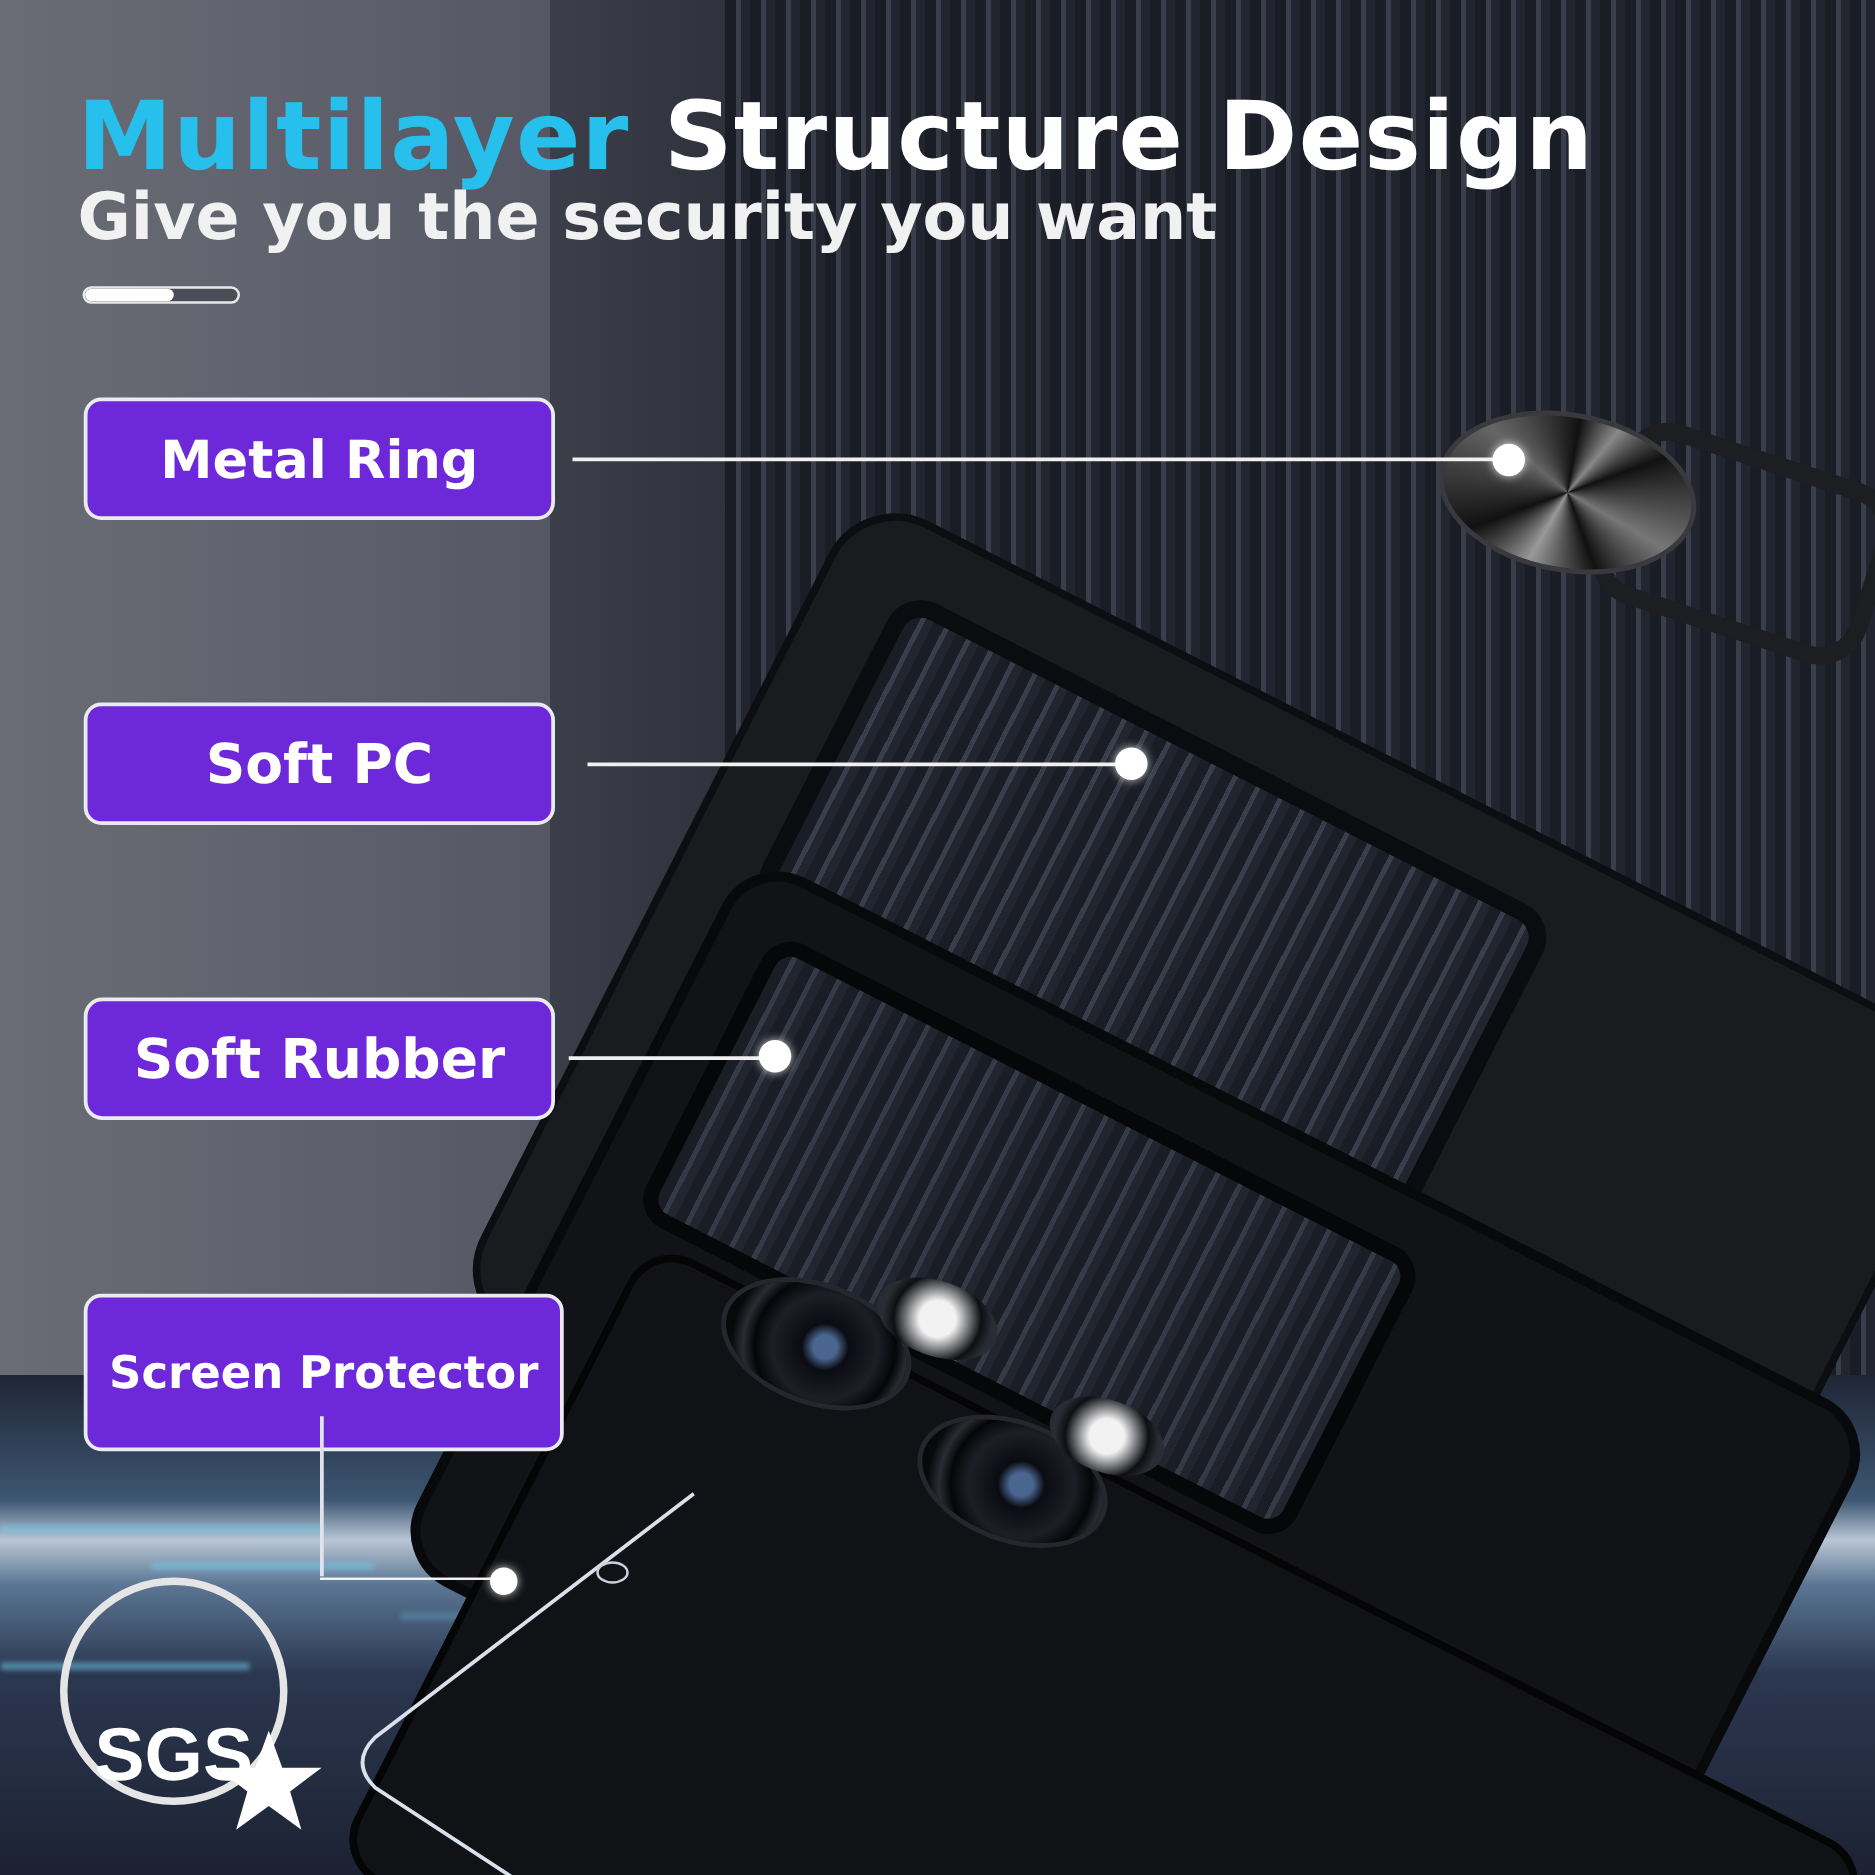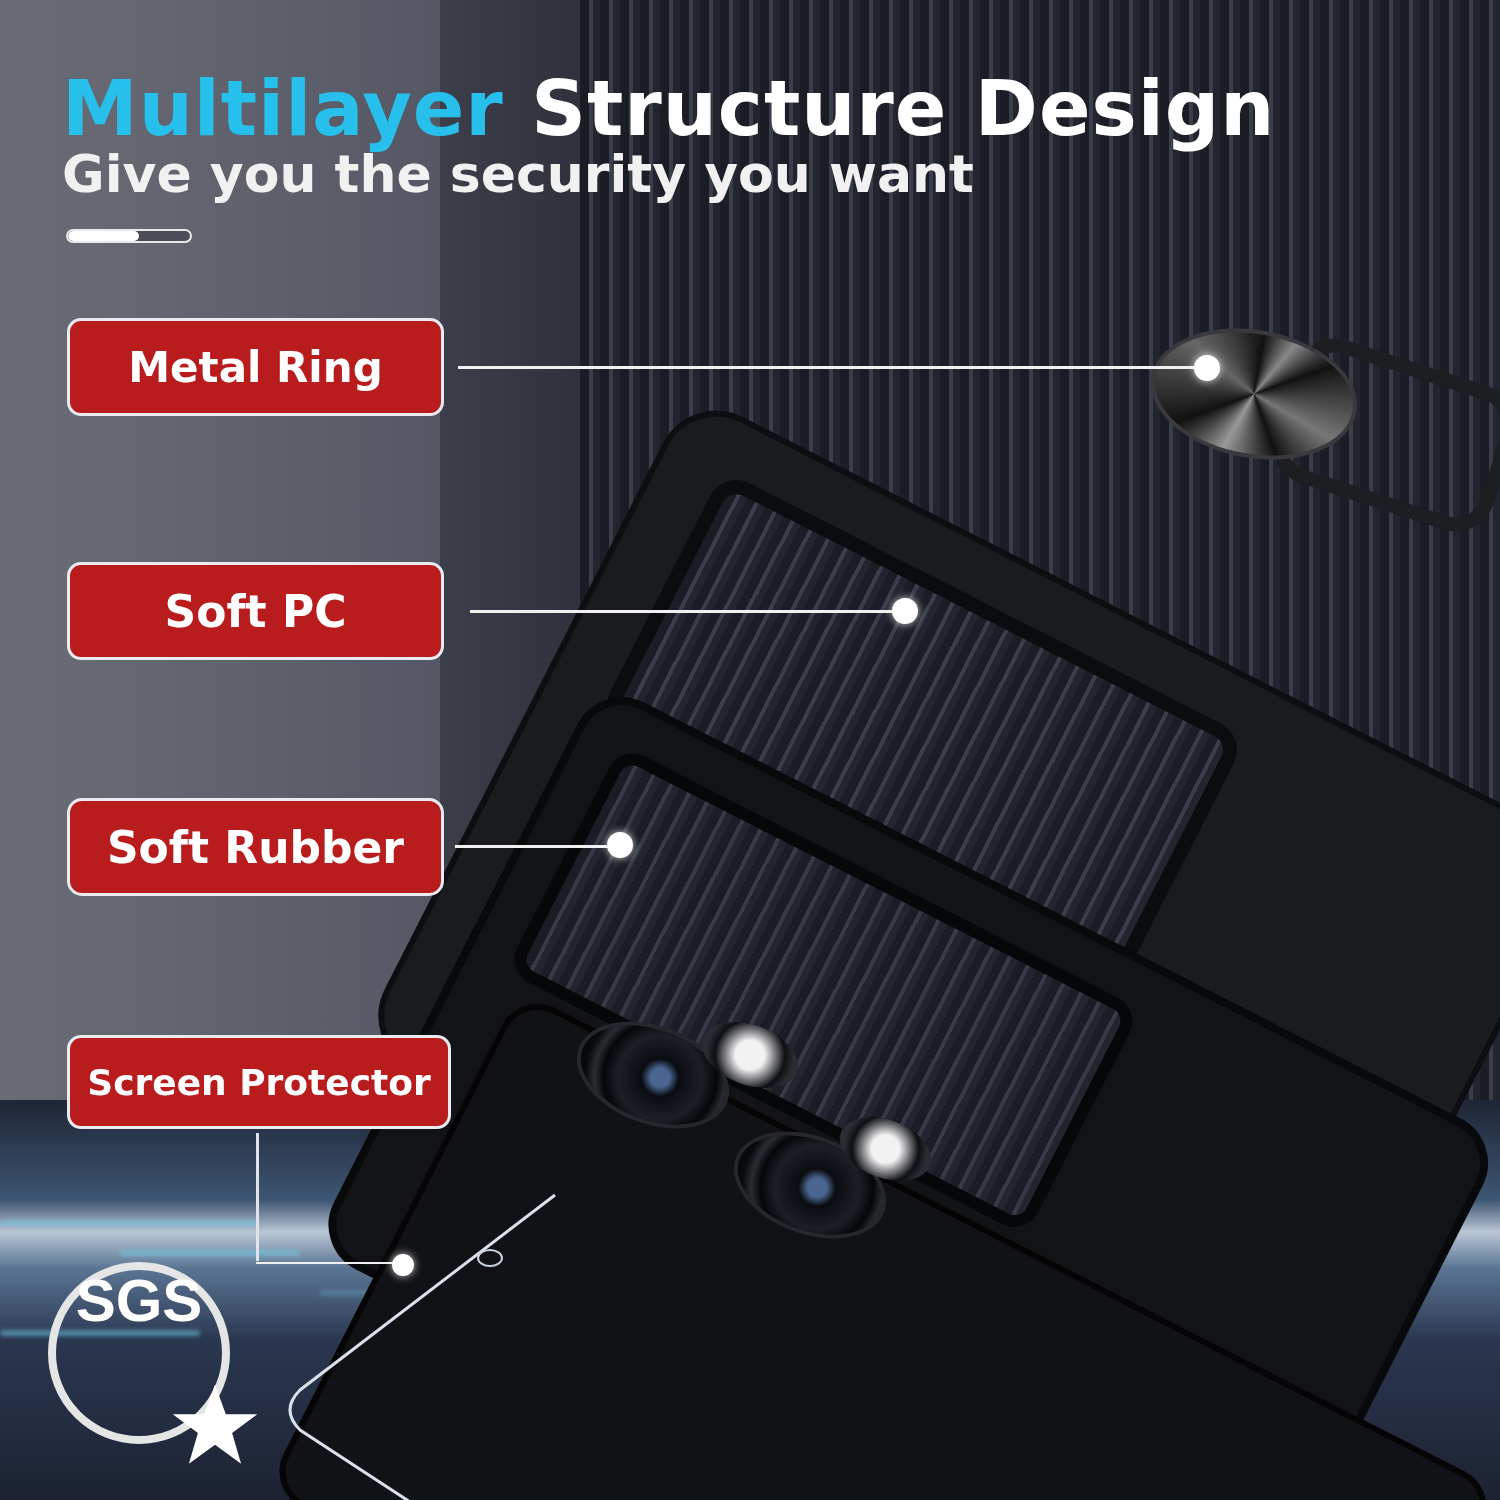--- a/index.html
+++ b/index.html
@@ -10,35 +10,35 @@
     background:repeating-linear-gradient(90deg,#1a1d26 0px,#1a1d26 9px,#3a3e4b 9px,#3a3e4b 13px,#22252f 13px,#22252f 20px);}
   .bg-floor{position:absolute;left:0;top:1100px;width:1500px;height:400px;
     background:linear-gradient(180deg,#1f2636 0%,#3d5672 25%,#b9c6d5 33%,#5a7593 42%,#2b3750 60%,#1c2232 100%);}
   .floor-streak{position:absolute;height:6px;border-radius:3px;background:rgba(110,200,230,.55);filter:blur(2px);}
   .title{position:absolute;left:62px;top:52px;font-size:76px;font-weight:bold;letter-spacing:1px;white-space:nowrap;line-height:1;margin-top:19px;}
   .title .accent{color:#27c0ec;}
   .title .rest{color:#ffffff;}
   .subtitle{position:absolute;left:62px;top:148px;font-size:52px;font-weight:bold;color:#f1f1f1;white-space:nowrap;line-height:1;}
   .progress{position:absolute;left:66px;top:229px;width:126px;height:14px;border:2px solid #e8e8e8;border-radius:8px;box-sizing:border-box;overflow:hidden;background:#4b4e58;}
   .progress .fill{width:58%;height:100%;background:#ffffff;border-radius:6px;}
-  .label{position:absolute;box-sizing:border-box;border:3px solid #e9ebf0;border-radius:14px;background:#b91c1c;color:#ffffff;font-weight:bold;display:flex;align-items:center;justify-content:center;white-space:nowrap;}
+  .label{position:absolute;box-sizing:border-box;border:3px solid #e9ebf0;border-radius:14px;background:#6d28d9;color:#ffffff;font-weight:bold;display:flex;align-items:center;justify-content:center;white-space:nowrap;}
   .line{position:absolute;height:3px;background:#f0f0f0;}
   .vline{position:absolute;width:3px;background:#e0e4ea;}
   .dot{position:absolute;width:26px;height:26px;border-radius:50%;background:#ffffff;box-shadow:0 0 8px rgba(255,255,255,.8);}
   .case-hardpc{position:absolute;left:690px;top:390px;width:1000px;height:720px;background:#1a1b1f;border-radius:60px;transform:rotate(27deg);transform-origin:0 0;border:6px solid #0d0e11;}
   .case-hardpc .win{position:absolute;left:60px;top:50px;width:560px;height:250px;border:14px solid #0b0c0f;border-radius:30px;background:repeating-linear-gradient(90deg,#1a1d26 0 9px,#3a3e4b 9px 13px,#22252f 13px 20px);}
   .case-rubber{position:absolute;left:600px;top:680px;width:1000px;height:620px;background:#121316;border-radius:50px;transform:rotate(27deg);transform-origin:0 0;border:8px solid #08090b;}
   .case-rubber .win{position:absolute;left:40px;top:40px;width:560px;height:230px;border:12px solid #060708;border-radius:26px;background:repeating-linear-gradient(90deg,#1a1d26 0 9px,#363a47 9px 13px,#22252f 13px 20px);}
   .phone-body{position:absolute;left:520px;top:990px;width:1100px;height:560px;background:#111215;border-radius:40px;transform:rotate(27deg);transform-origin:0 0;box-shadow:inset 0 0 0 6px #050506;}
   .lens{position:absolute;border-radius:50%;background:radial-gradient(circle at 55% 50%,#4a6690 0 10%,#0a0c12 20%,#1d1f26 45%,#050608 60%,#2a2c33 70%,#08090b 80%);box-shadow:0 0 0 4px #25272d;}
   .flash{position:absolute;border-radius:50%;background:radial-gradient(circle,#f2f2f2 0 25%,#6d6e72 45%,#0e0f12 60%,#2a2c33 75%);}
   .ring{position:absolute;left:1150px;top:330px;width:200px;height:120px;border-radius:50%;background:conic-gradient(from 0deg,#111 0deg,#888 30deg,#111 60deg,#777 110deg,#111 150deg,#999 200deg,#111 240deg,#666 300deg,#111 360deg);transform:rotate(10deg);border:4px solid #3a3a3e;}
   .ring-loop{position:absolute;left:1280px;top:360px;width:230px;height:150px;border:14px solid #1d1e22;border-radius:40px;transform:rotate(18deg);box-sizing:border-box;}
   .protector{position:absolute;}
-  .sgs{position:absolute;left:48px;top:1262px;width:182px;height:182px;border:8px solid #e5e5e5;border-radius:50%;box-sizing:border-box;display:flex;align-items:flex-start;justify-content:center;}
+  .sgs{position:absolute;left:48px;top:1262px;width:182px;height:182px;border:6px solid #e5e5e5;border-radius:50%;box-sizing:border-box;display:flex;align-items:flex-end;justify-content:center;}
   .sgs span{color:#ffffff;font-weight:bold;font-size:60px;font-family:"Liberation Sans",sans-serif;margin-top:-4px;}
   .star{position:absolute;left:170px;top:1380px;width:90px;height:90px;}
 </style>
 </head>
 <body>
 
 <div class="bg-left"></div>
 <div class="bg-mid"></div>
 <div class="bg-stripes"></div>
 <div class="bg-floor">
@@ -91,21 +91,21 @@
 </div>
 <div class="line" style="left:470px;top:610px;width:425px;"></div>
 <div class="dot" style="left:892px;top:598px;"></div>
 
 <div class="label" style="left:67px;top:798px;width:377px;height:98px;font-size:44px;border-radius:15px;">
   <span>Soft Rubber</span>
 </div>
 <div class="line" style="left:455px;top:845px;width:160px;"></div>
 <div class="dot" style="left:607px;top:832px;"></div>
 
-<div class="label" style="left:67px;top:1035px;width:384px;height:94px;font-size:36px;">
+<div class="label" style="left:67px;top:1035px;width:384px;height:126px;font-size:36px;">
   <span>Screen Protector</span>
 </div>
 <div class="vline" style="left:256px;top:1133px;height:128px;"></div>
 <div class="line" style="left:256px;top:1262px;width:150px;height:2px;"></div>
 <div class="dot" style="left:392px;top:1254px;width:22px;height:22px;"></div>
 
 <div class="sgs">
   <span>SGS</span>
 </div>
 <svg class="star" viewBox="0 0 100 100">

